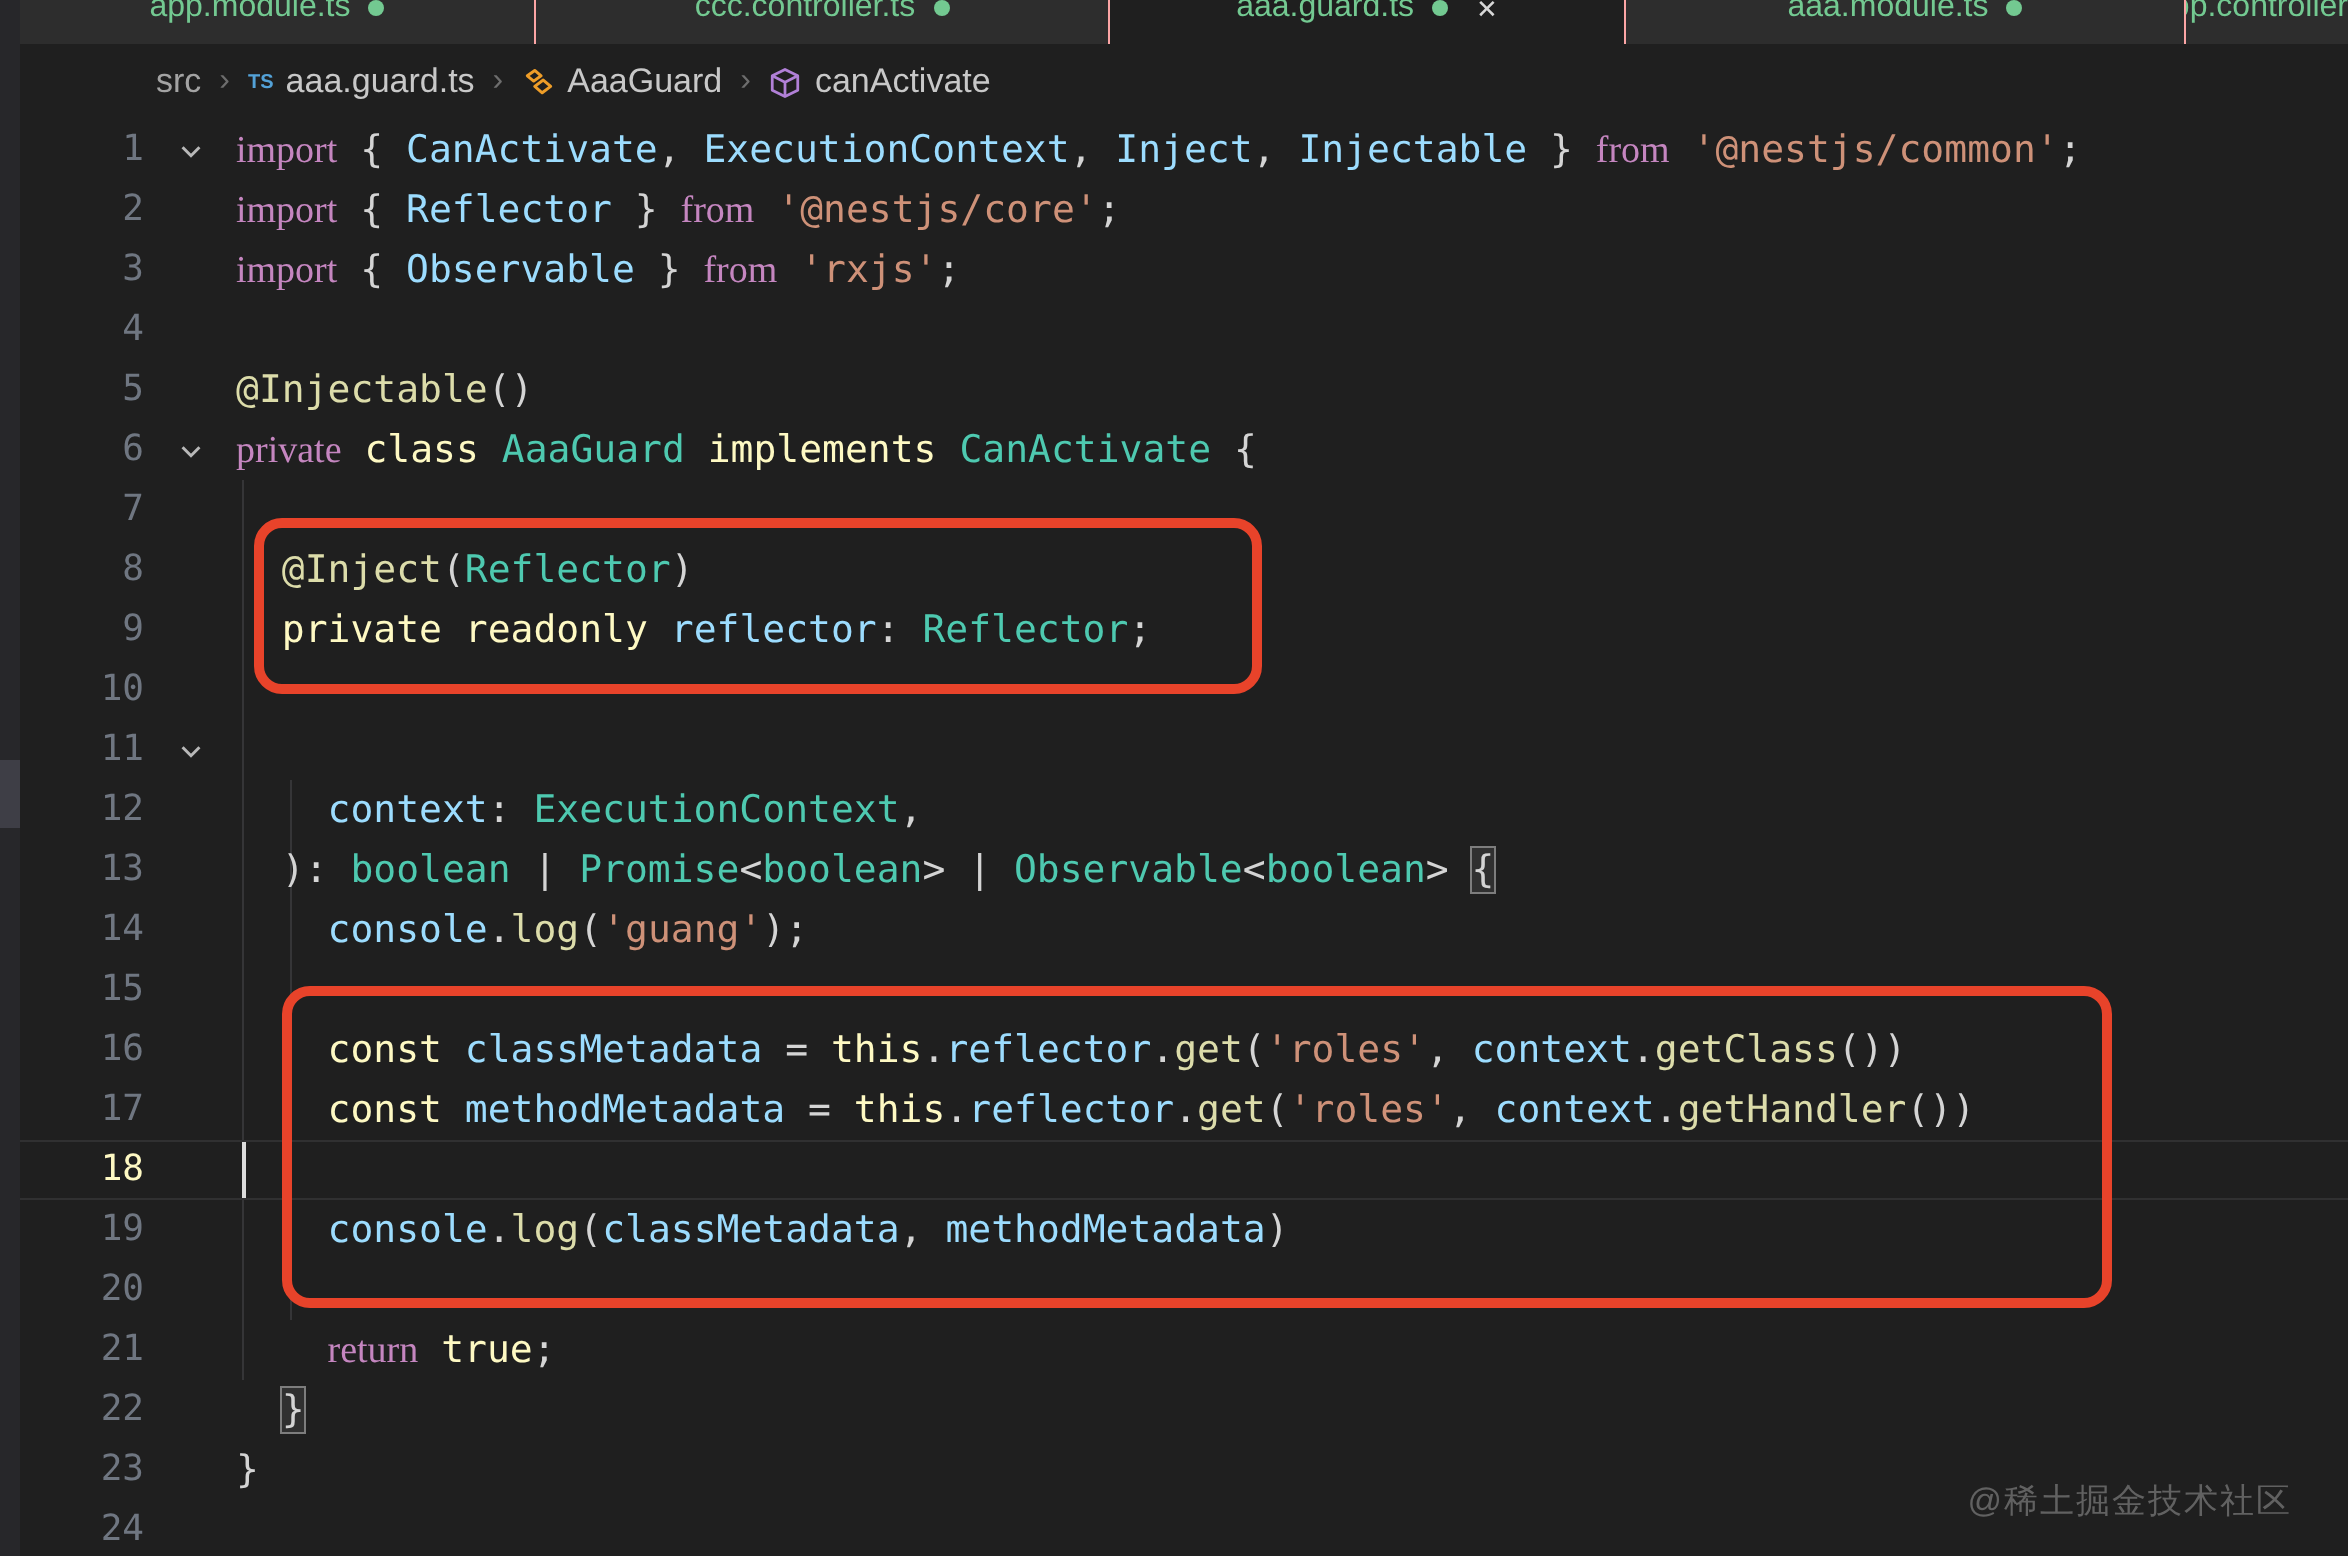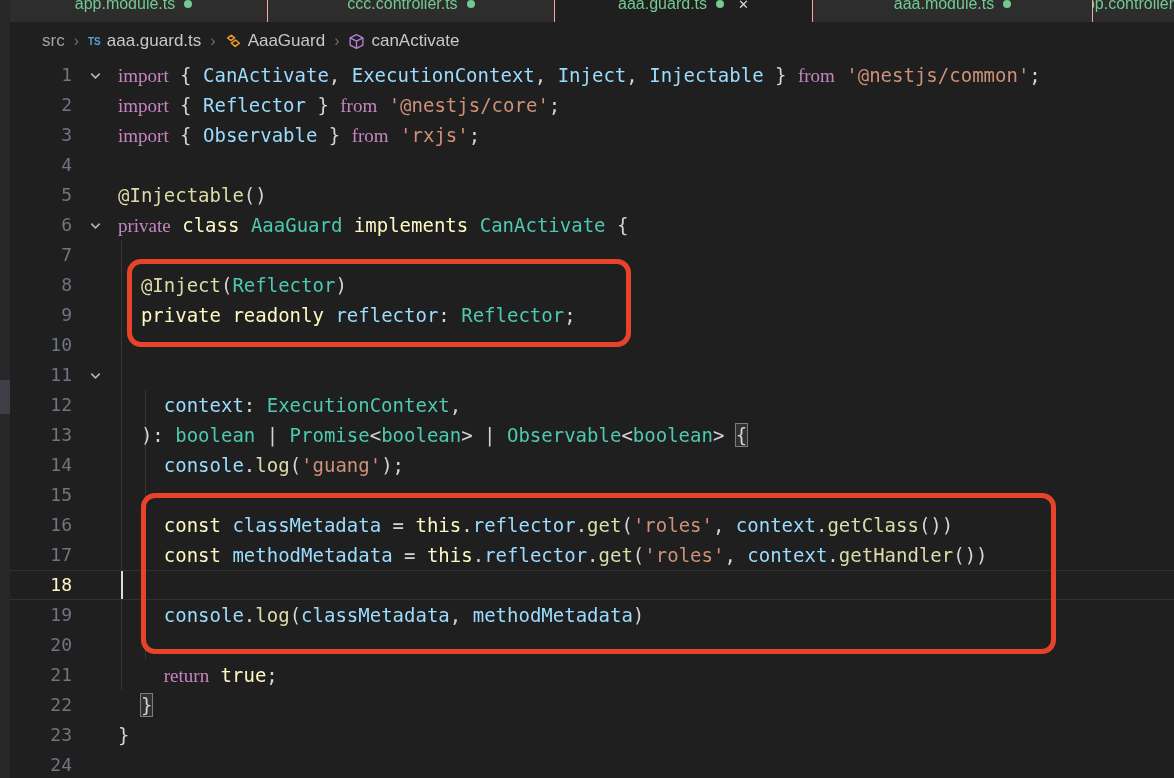--- a/index.html
+++ b/index.html
@@ -10,21 +10,21 @@
   .tabbar{display:flex;height:22px;background:#252526;position:relative;z-index:3;}
   .tab{position:relative;overflow:hidden;background:#2d2d2d;border-right:1px solid #fca5a5;flex:0 0 auto;}
   .tab.active{background:#1f1f1f;}
   .tab-inner{position:absolute;top:-9px;left:0;right:0;height:26px;display:flex;align-items:center;justify-content:center;
              font-size:16px;color:#73c991;white-space:nowrap;}
   .dirty-dot{display:inline-block;width:8px;height:8px;border-radius:50%;background:#73c991;margin-left:9px;}
   .tab-close{color:#d7d7d7;font-size:13px;margin-left:14px;}
 
   
   .breadcrumb{height:38px;display:flex;align-items:center;padding-left:42px;background:#1f1f1f;
-              font-size:17px;color:#a3a3a3;position:relative;z-index:2;}
+              font-size:17px;color:#a3a3a3;position:relative;z-index:2;margin-left:36px;}
   .crumb{display:flex;align-items:center;gap:6px;cursor:pointer;}
   .crumb-sep{color:#6d6d6d;margin:0 9px;font-size:16px;}
   .ts-badge{color:#53a2d8;font-weight:bold;font-size:10px;letter-spacing:0;}
   .crumb.file span.lbl{color:#c8c8c8;}
   .crumb.sym span.lbl{color:#c8c8c8;}
   .crumb svg{display:block;}
 
   
   .editor{position:relative;width:1174px;height:718px;background:#1f1f1f;}
   .left-strip{position:absolute;left:0;top:-60px;width:10px;height:838px;background:#27272a;z-index:4;}
@@ -246,18 +246,19 @@
         <div class="ln">23</div>
         <div class="fold"></div>
         <div class="code"><span class="t-pn">}</span></div>
       </div>
       <div class="row">
         <div class="ln">24</div>
         <div class="fold"></div>
         <div class="code"></div>
       </div>
     </div>
+  <div class="watermark">@稀土掘金技术社区</div>
 <div class="indent-guide" style="left: 121px; top: 180px; height: 450px;"></div>
     <div class="indent-guide" style="left: 145px; top: 330px; height: 270px;"></div>
     <div class="cursor" style="left: 121px; top: 511px; height: 28px;"></div>
     <div class="anno" style="left: 127px; top: 199px; width: 504px; height: 88px;"></div>
     <div class="anno" style="left: 141px; top: 433px; width: 915px; height: 161px;"></div>
   </div>
 
 </body></html>

